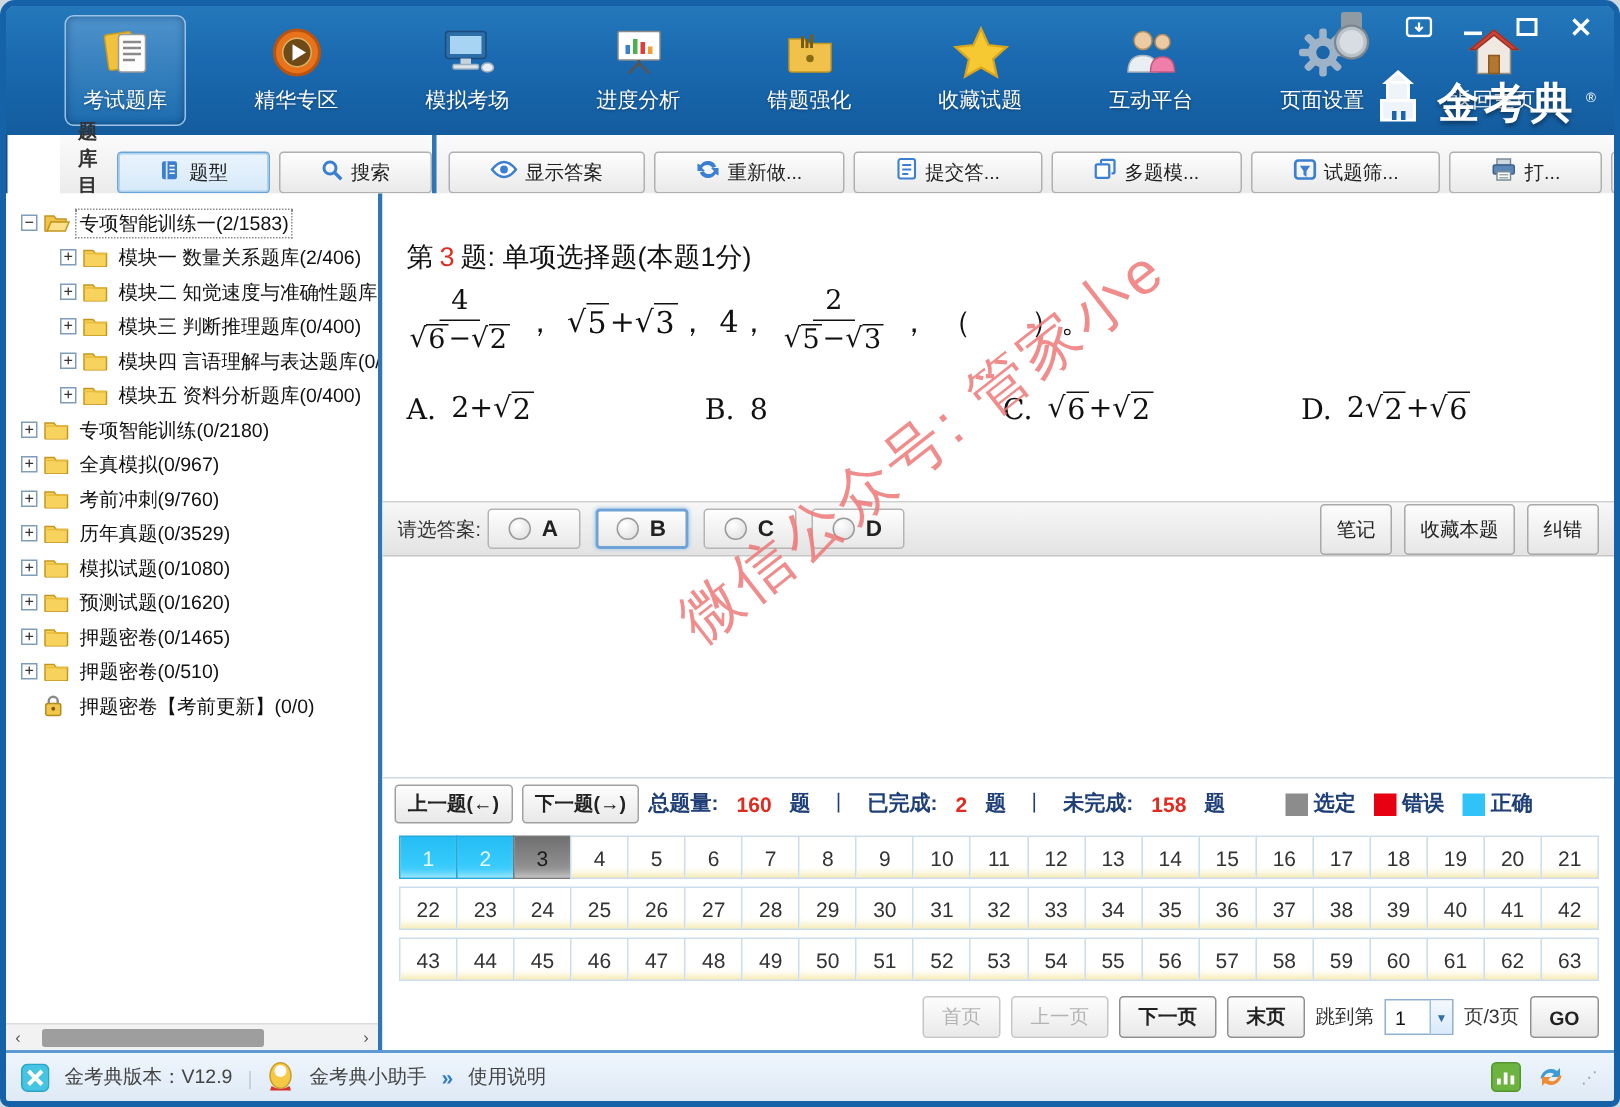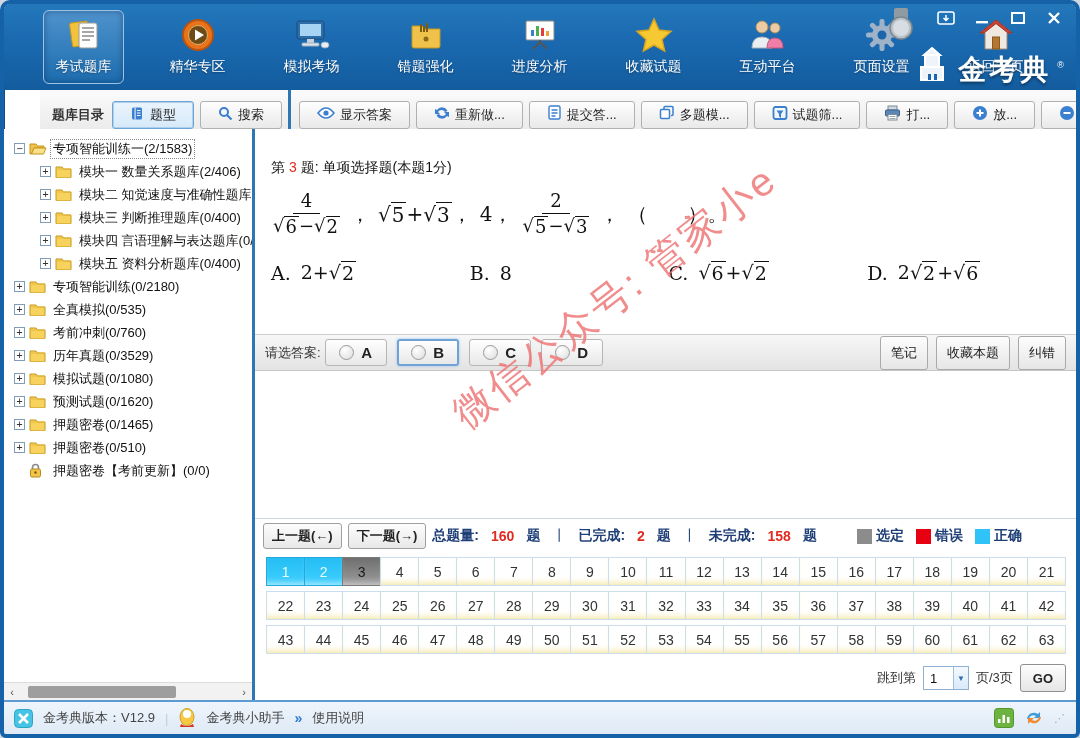--- a/index.html
+++ b/index.html
@@ -30,21 +30,21 @@
   .logo-reg { font-size:9px; vertical-align:top; position:relative; top:-14px; }
 
   
   .ribbon { position:absolute; left:0; top:86px; right:0; height:50px;
             background:linear-gradient(180deg,#fbfbfb,#e7e7e7); border-bottom:1px solid #b9c4cc;
             display:flex; align-items:center;margin-left:36px; }
   .ribbon-left { width:248px; flex:none; display:flex; align-items:center; gap:8px; padding-left:12px; }
   .rdivider { width:3px; align-self:stretch; background:#2e76b5; flex:none; }
   .ribbon-right { flex:1; display:flex; align-items:center; gap:6px; padding:0 8px; }
   .sidebar-header { font-size:13px; font-weight:bold; color:#333; }
-  .rbtn { height:28px; display:inline-flex; align-items:center; gap:5px; padding:0 17px;
+  .rbtn { height:28px; display:inline-flex; align-items:center; gap:5px; padding:0 27px;
           background:linear-gradient(180deg,#fefefe,#e9e9e9); border:1px solid #b0b0b0;
           border-radius:3px; font-size:13px; color:#222; white-space:nowrap; }
   .rbtn.selected { background:linear-gradient(180deg,#eaf4fd,#d6e9f9); border:1px solid #6ca6d9;
                    box-shadow:0 0 0 1px #aed0ec inset; }
   .rspacer { margin-left:auto;justify-content:center; }
 
   
   .body { position:absolute; left:0; top:125px; right:0; bottom:34px; display:flex; background:#fff; }
   .sidebar { width:248px; flex:none; position:relative; background:#fff; overflow:hidden; }
   .vdivider { width:3px; background:#2e76b5; flex:none; }
@@ -59,21 +59,21 @@
   .toggle.none { border:none; background:none; }
   .ticon-tree { width:18px; height:14px; flex:none; margin-right:4px; display:flex; align-items:center; }
   .tlabel-tree { padding:0 2px; }
   .trow.sel .tlabel-tree { outline:1px dotted #8a8a8a; }
   .hscroll { position:absolute; left:0; right:0; bottom:0; height:18px; background:#f2f2f2;
              border-top:1px solid #dcdcdc; display:flex; align-items:center; }
   .harrow { width:16px; text-align:center; font-size:11px; color:#555; }
   .hthumb { height:12px; width:148px; background:#9e9e9e; border-radius:2px; margin-left:8px; }
 
   
-  .qheader { position:absolute; left:16px; top:30px; font-size:14px; color:#111; }
+  .qheader { position:absolute; left:16px; top:30px; font-size:18px; color:#111; }
   .qheader .qnum { color:#e02b20; padding:0 4px; }
   .formula { position:absolute; left:16px; top:62px; display:flex; align-items:center; gap:8px;
              font-family:"DejaVu Serif",serif; font-size:20px; color:#111; }
   .frac { display:inline-flex; flex-direction:column; align-items:center; margin:0 2px; font-size:18px; }
   .frac .fnum { padding:0 8px 1px; border-bottom:1.6px solid #111; line-height:1.15; }
   .frac .fden { padding-top:2px; line-height:1.15; }
   .sqrt { display:inline-flex; align-items:flex-start; }
   .sqrt .ov { border-top:1.6px solid #111; padding:0 2px 0 1px; }
   .options { position:absolute; left:16px; right:10px; top:132px; display:flex;
              font-family:"DejaVu Serif",serif; font-size:19px; color:#111; }
@@ -184,41 +184,41 @@
               <rect x="8" y="6" width="21" height="12" fill="#a8d4f4"></rect>
               <rect x="15" y="21" width="7" height="4" fill="#c7d4de"></rect>
               <rect x="10" y="25" width="17" height="3" rx="1" fill="#dbe4ec" stroke="#9fb0bd"></rect>
               <ellipse cx="33" cy="27" rx="4" ry="3" fill="#e8eef4" stroke="#9fb0bd"></ellipse>
             </svg>
           </span>
           <span class="tlabel">模拟考场</span>
         </div>
         <div class="titem">
           <span class="ticon">
-            <svg width="36" height="32" viewBox="0 0 36 32">
-              <path d="M4 7h10l3 3h15v17a2 2 0 0 1-2 2H6a2 2 0 0 1-2-2z" fill="#f0c24b" stroke="#c4961f"></path>
-              <path d="M13 5v8M16 7v6M19 4v9" stroke="#7a5c10" stroke-width="2"></path>
-              <circle cx="18" cy="20" r="2.5" fill="#8a6a12"></circle>
-            </svg>
-          </span>
-          <span class="tlabel">错题强化</span>
-        </div>
-        <div class="titem">
-          <span class="ticon">
             <svg width="38" height="34" viewBox="0 0 38 34">
               <rect x="5" y="3" width="28" height="19" rx="1" fill="#fff" stroke="#8a8a8a"></rect>
               <path d="M10 18v-6h3v6zM15 18V8h3v10zM20 18v-8h3v8zM25 18v-5h3v5z" fill="none"></path>
               <rect x="10" y="12" width="3" height="6" fill="#3a7fd0"></rect>
               <rect x="15" y="8" width="3" height="10" fill="#4caf50"></rect>
               <rect x="20" y="10" width="3" height="8" fill="#e23c3c"></rect>
               <rect x="25" y="13" width="3" height="5" fill="#f0a030"></rect>
               <path d="M19 22v4M19 24l-7 7M19 24l7 7" stroke="#555" stroke-width="1.8" fill="none"></path>
             </svg>
           </span>
           <span class="tlabel">进度分析</span>
+        </div>
+        <div class="titem">
+          <span class="ticon">
+            <svg width="36" height="32" viewBox="0 0 36 32">
+              <path d="M4 7h10l3 3h15v17a2 2 0 0 1-2 2H6a2 2 0 0 1-2-2z" fill="#f0c24b" stroke="#c4961f"></path>
+              <path d="M13 5v8M16 7v6M19 4v9" stroke="#7a5c10" stroke-width="2"></path>
+              <circle cx="18" cy="20" r="2.5" fill="#8a6a12"></circle>
+            </svg>
+          </span>
+          <span class="tlabel">错题强化</span>
         </div>
         <div class="titem">
           <span class="ticon">
             <svg width="38" height="36" viewBox="0 0 38 36">
               <path d="M19 2l5 11 12 1.4-9 8 2.6 11.6L19 28 8.4 34 11 22.4l-9-8L14 13z" fill="#f6c832" stroke="#d9a51e" stroke-width="1.5"></path>
             </svg>
           </span>
           <span class="tlabel">收藏试题</span>
         </div>
         <div class="titem">
@@ -467,31 +467,31 @@
             <span class="tlabel-tree">专项智能训练(0/2180)</span>
           </div>
           <div class="trow" style="padding-left: 4px;">
             <span class="toggle">+</span>
             <span class="ticon-tree">
               <svg width="17" height="13" viewBox="0 0 17 13">
                 <path d="M1 2h6l1.5 2H16v8a1 1 0 0 1-1 1H2a1 1 0 0 1-1-1z" fill="#f7d35e" stroke="#c4961f"></path>
                 <path d="M1 4h15" stroke="#e8bb3a"></path>
               </svg>
             </span>
-            <span class="tlabel-tree">全真模拟(0/535)</span>
-          </div>
-          <div class="trow" style="padding-left: 4px;">
-            <span class="toggle">+</span>
-            <span class="ticon-tree">
-              <svg width="17" height="13" viewBox="0 0 17 13">
-                <path d="M1 2h6l1.5 2H16v8a1 1 0 0 1-1 1H2a1 1 0 0 1-1-1z" fill="#f7d35e" stroke="#c4961f"></path>
-                <path d="M1 4h15" stroke="#e8bb3a"></path>
-              </svg>
-            </span>
-            <span class="tlabel-tree">考前冲刺(0/760)</span>
+            <span class="tlabel-tree">全真模拟(0/967)</span>
+          </div>
+          <div class="trow" style="padding-left: 4px;">
+            <span class="toggle">+</span>
+            <span class="ticon-tree">
+              <svg width="17" height="13" viewBox="0 0 17 13">
+                <path d="M1 2h6l1.5 2H16v8a1 1 0 0 1-1 1H2a1 1 0 0 1-1-1z" fill="#f7d35e" stroke="#c4961f"></path>
+                <path d="M1 4h15" stroke="#e8bb3a"></path>
+              </svg>
+            </span>
+            <span class="tlabel-tree">考前冲刺(9/760)</span>
           </div>
           <div class="trow" style="padding-left: 4px;">
             <span class="toggle">+</span>
             <span class="ticon-tree">
               <svg width="17" height="13" viewBox="0 0 17 13">
                 <path d="M1 2h6l1.5 2H16v8a1 1 0 0 1-1 1H2a1 1 0 0 1-1-1z" fill="#f7d35e" stroke="#c4961f"></path>
                 <path d="M1 4h15" stroke="#e8bb3a"></path>
               </svg>
             </span>
             <span class="tlabel-tree">历年真题(0/3529)</span>
@@ -712,20 +712,26 @@
             <div class="cell">56</div>
             <div class="cell">57</div>
             <div class="cell">58</div>
             <div class="cell">59</div>
             <div class="cell">60</div>
             <div class="cell">61</div>
             <div class="cell">62</div>
             <div class="cell">63</div>
           </div>
         <div class="pag-row">
+          <span id="pag-buttons" style="display:flex;gap:7px;">
+              <span class="pbtn disabled">首页</span>
+              <span class="pbtn disabled">上一页</span>
+              <span class="pbtn">下一页</span>
+              <span class="pbtn">末页</span>
+            </span>
           <span class="jump-label">跳到第</span>
           <span class="jump-box">
             <span class="jump-val">1</span>
             <span class="jump-arrow">▼</span>
           </span>
           <span class="jump-label">页/3页</span>
           <span class="gobtn">GO</span>
         </div>
       </div>
     </div>

